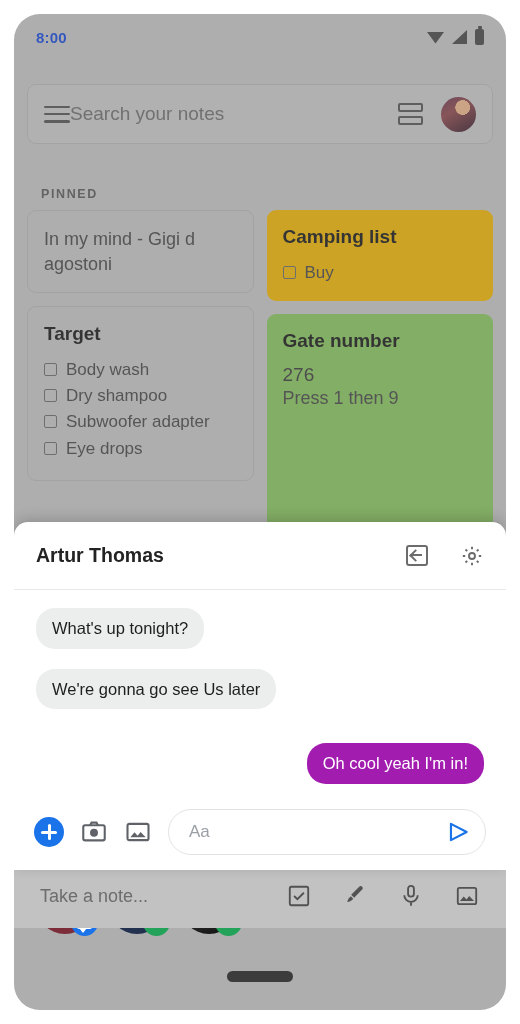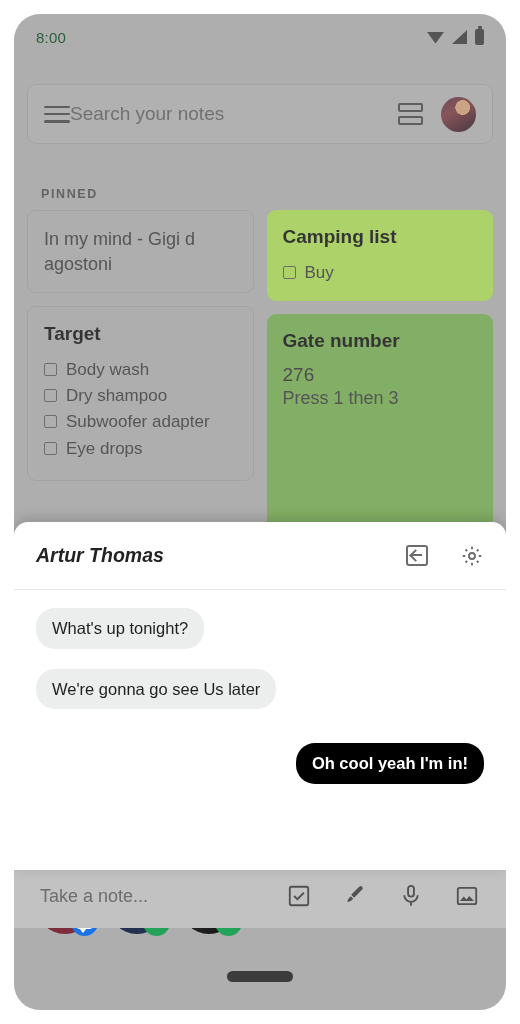--- a/index.html
+++ b/index.html
@@ -24,21 +24,21 @@
     overflow: hidden;
   }
   
   .statusbar {
     position: absolute; left: 0; top: 0;
     width: 100%; height: 46px;
     display: flex; align-items: center;
     padding: 0 22px;
   }
   .clock {
-    font-size: 15px; font-weight: normal; color: #14532d;
+    font-size: 15px; font-weight: bold; color: #1d4ed8;
     letter-spacing: .2px;
   }
   .sysicons { margin-left: auto; display: flex; align-items: center; gap: 8px; }
   .ic-wifi {
     width: 17px; height: 13px;
     background: #4a4a4a;
     clip-path: polygon(0% 12%, 100% 12%, 50% 100%);
   }
   .ic-cell {
     width: 15px; height: 14px;
@@ -104,21 +104,21 @@
   .chat {
     position: absolute; left: 0; top: 508px;
     width: 492px; height: 348px;
     background: #ffffff;
     border-radius: 14px 14px 0 0;
     box-shadow: 0 -3px 14px rgba(0,0,0,0.18);
     display: flex; flex-direction: column;
   }
   .chat-head {
     height: 68px; display: flex; align-items: center;
-    padding: 0 22px; border-bottom: 1px solid #e8e8e8; font-style: italic;
+    padding: 0 22px; border-bottom: 1px solid #e8e8e8;
   }
   .chat-name { font-size: 19.5px; font-weight: bold; color: #232323; }
   .chat-head-actions { margin-left: auto; display: flex; align-items: center; gap: 32px; }
   .ic-collapse {
     width: 22px; height: 21px; border: 2.2px solid #6c6c6c; border-radius: 3px;
     position: relative;
   }
   .ic-collapse::before {
     content:""; position:absolute; left:3px; top:6.5px; width:11px; height:2.2px; background:#6c6c6c;
   }
@@ -127,21 +127,21 @@
     border-left:2.2px solid #6c6c6c; border-bottom:2.2px solid #6c6c6c; transform: rotate(45deg);
   }
   .ic-gear { width: 24px; height: 24px; color: #6c6c6c; }
   
   .msgs { flex: 1; padding: 18px 22px 0 22px; display: flex; flex-direction: column; gap: 20px; }
   .bubble {
     max-width: 78%; padding: 10px 16px; border-radius: 19px;
     font-size: 16.5px; line-height: 1.25; width: fit-content;
   }
   .bubble.them { background: #eceded; color: #1f1f1f; }
-  .bubble.me { background: #000000; color: #ffffff; align-self: flex-end; margin-top: 14px; font-weight: bold; }
+  .bubble.me { background: #a21caf; color: #ffffff; align-self: flex-end; margin-top: 14px; }
   
   .composer { height: 76px; display: flex; align-items: center; padding: 0 20px; gap: 16px; }
   .ic-plus {
     width: 30px; height: 30px; border-radius: 50%; background: #1a73e8;
     position: relative; flex: none;
   }
   .ic-plus::before, .ic-plus::after {
     content:""; position: absolute; background: #fff; border-radius: 2px;
   }
   .ic-plus::before { left: 7px; top: 13.5px; width: 16px; height: 3px; }
@@ -257,32 +257,32 @@
           <div class="chk-row">
               <span class="chk"></span>
               <span>Eye drops</span>
             </div>
         </div>
 
       </div>
 
       <div class="col">
 
-        <div class="card" style="background:#bef264;">
+        <div class="card" style="background:#eab308;">
           <div class="card-title">Camping list</div>
           <div class="chk-row">
               <span class="chk"></span>
               <span>Buy</span>
             </div>
         </div>
 
         <div class="card" style="background:#88c25f;height:330px;">
           <div class="card-title">Gate number</div>
           <div class="big-val">276</div>
-          <div class="card-body">Press 1 then 3</div>
+          <div class="card-body">Press 1 then 9</div>
           <div class="card-body" style="margin-top:202px;">~1864 sq. ft.</div>
         </div>
 
         <div class="card plain" style="height:90px;">
           <div class="card-title">Work number</div>
         </div>
 
       </div>
     </div>
 
@@ -357,17 +357,41 @@
           </span>
         </span>
       </div>
 
       <div class="msgs">
         <div class="bubble them">What's up tonight?</div>
         <div class="bubble them">We're gonna go see Us later</div>
         <div class="bubble me">Oh cool yeah I'm in!</div>
       </div>
 
+      <div class="composer">
+        <span class="ic-plus"></span>
+        <span class="ic-cam">
+          <svg viewBox="0 0 24 24" width="28" height="28" fill="none" stroke="currentColor" stroke-width="1.8">
+            <rect x="2.8" y="6.2" width="18.4" height="13" rx="1.6"></rect>
+            <path d="M8.6 6.2l1.3-2.2h4.2l1.3 2.2"></path>
+            <circle cx="12" cy="12.7" r="3.4" fill="currentColor" stroke="none"></circle>
+          </svg>
+        </span>
+        <span class="ic-gallery">
+          <svg viewBox="0 0 24 24" width="28" height="28" fill="none" stroke="currentColor" stroke-width="1.8">
+            <rect x="3" y="5" width="18" height="14" rx="1.5"></rect>
+            <path d="M5.4 16.6l3.6-4.3 2.7 3 2.5-3.4 4.4 4.7" fill="currentColor" stroke="none"></path>
+          </svg>
+        </span>
+        <span class="input-pill">
+          <span class="ph">Aa</span>
+          <span class="ic-send">
+            <svg viewBox="0 0 24 24" width="26" height="26" fill="none" stroke="currentColor" stroke-width="2" stroke-linejoin="round">
+              <path d="M5.5 4.5L20 12 5.5 19.5z"></path>
+            </svg>
+          </span>
+        </span>
+      </div>
 
     </div>
 
   </div>
 </div>
 
 </body></html>

